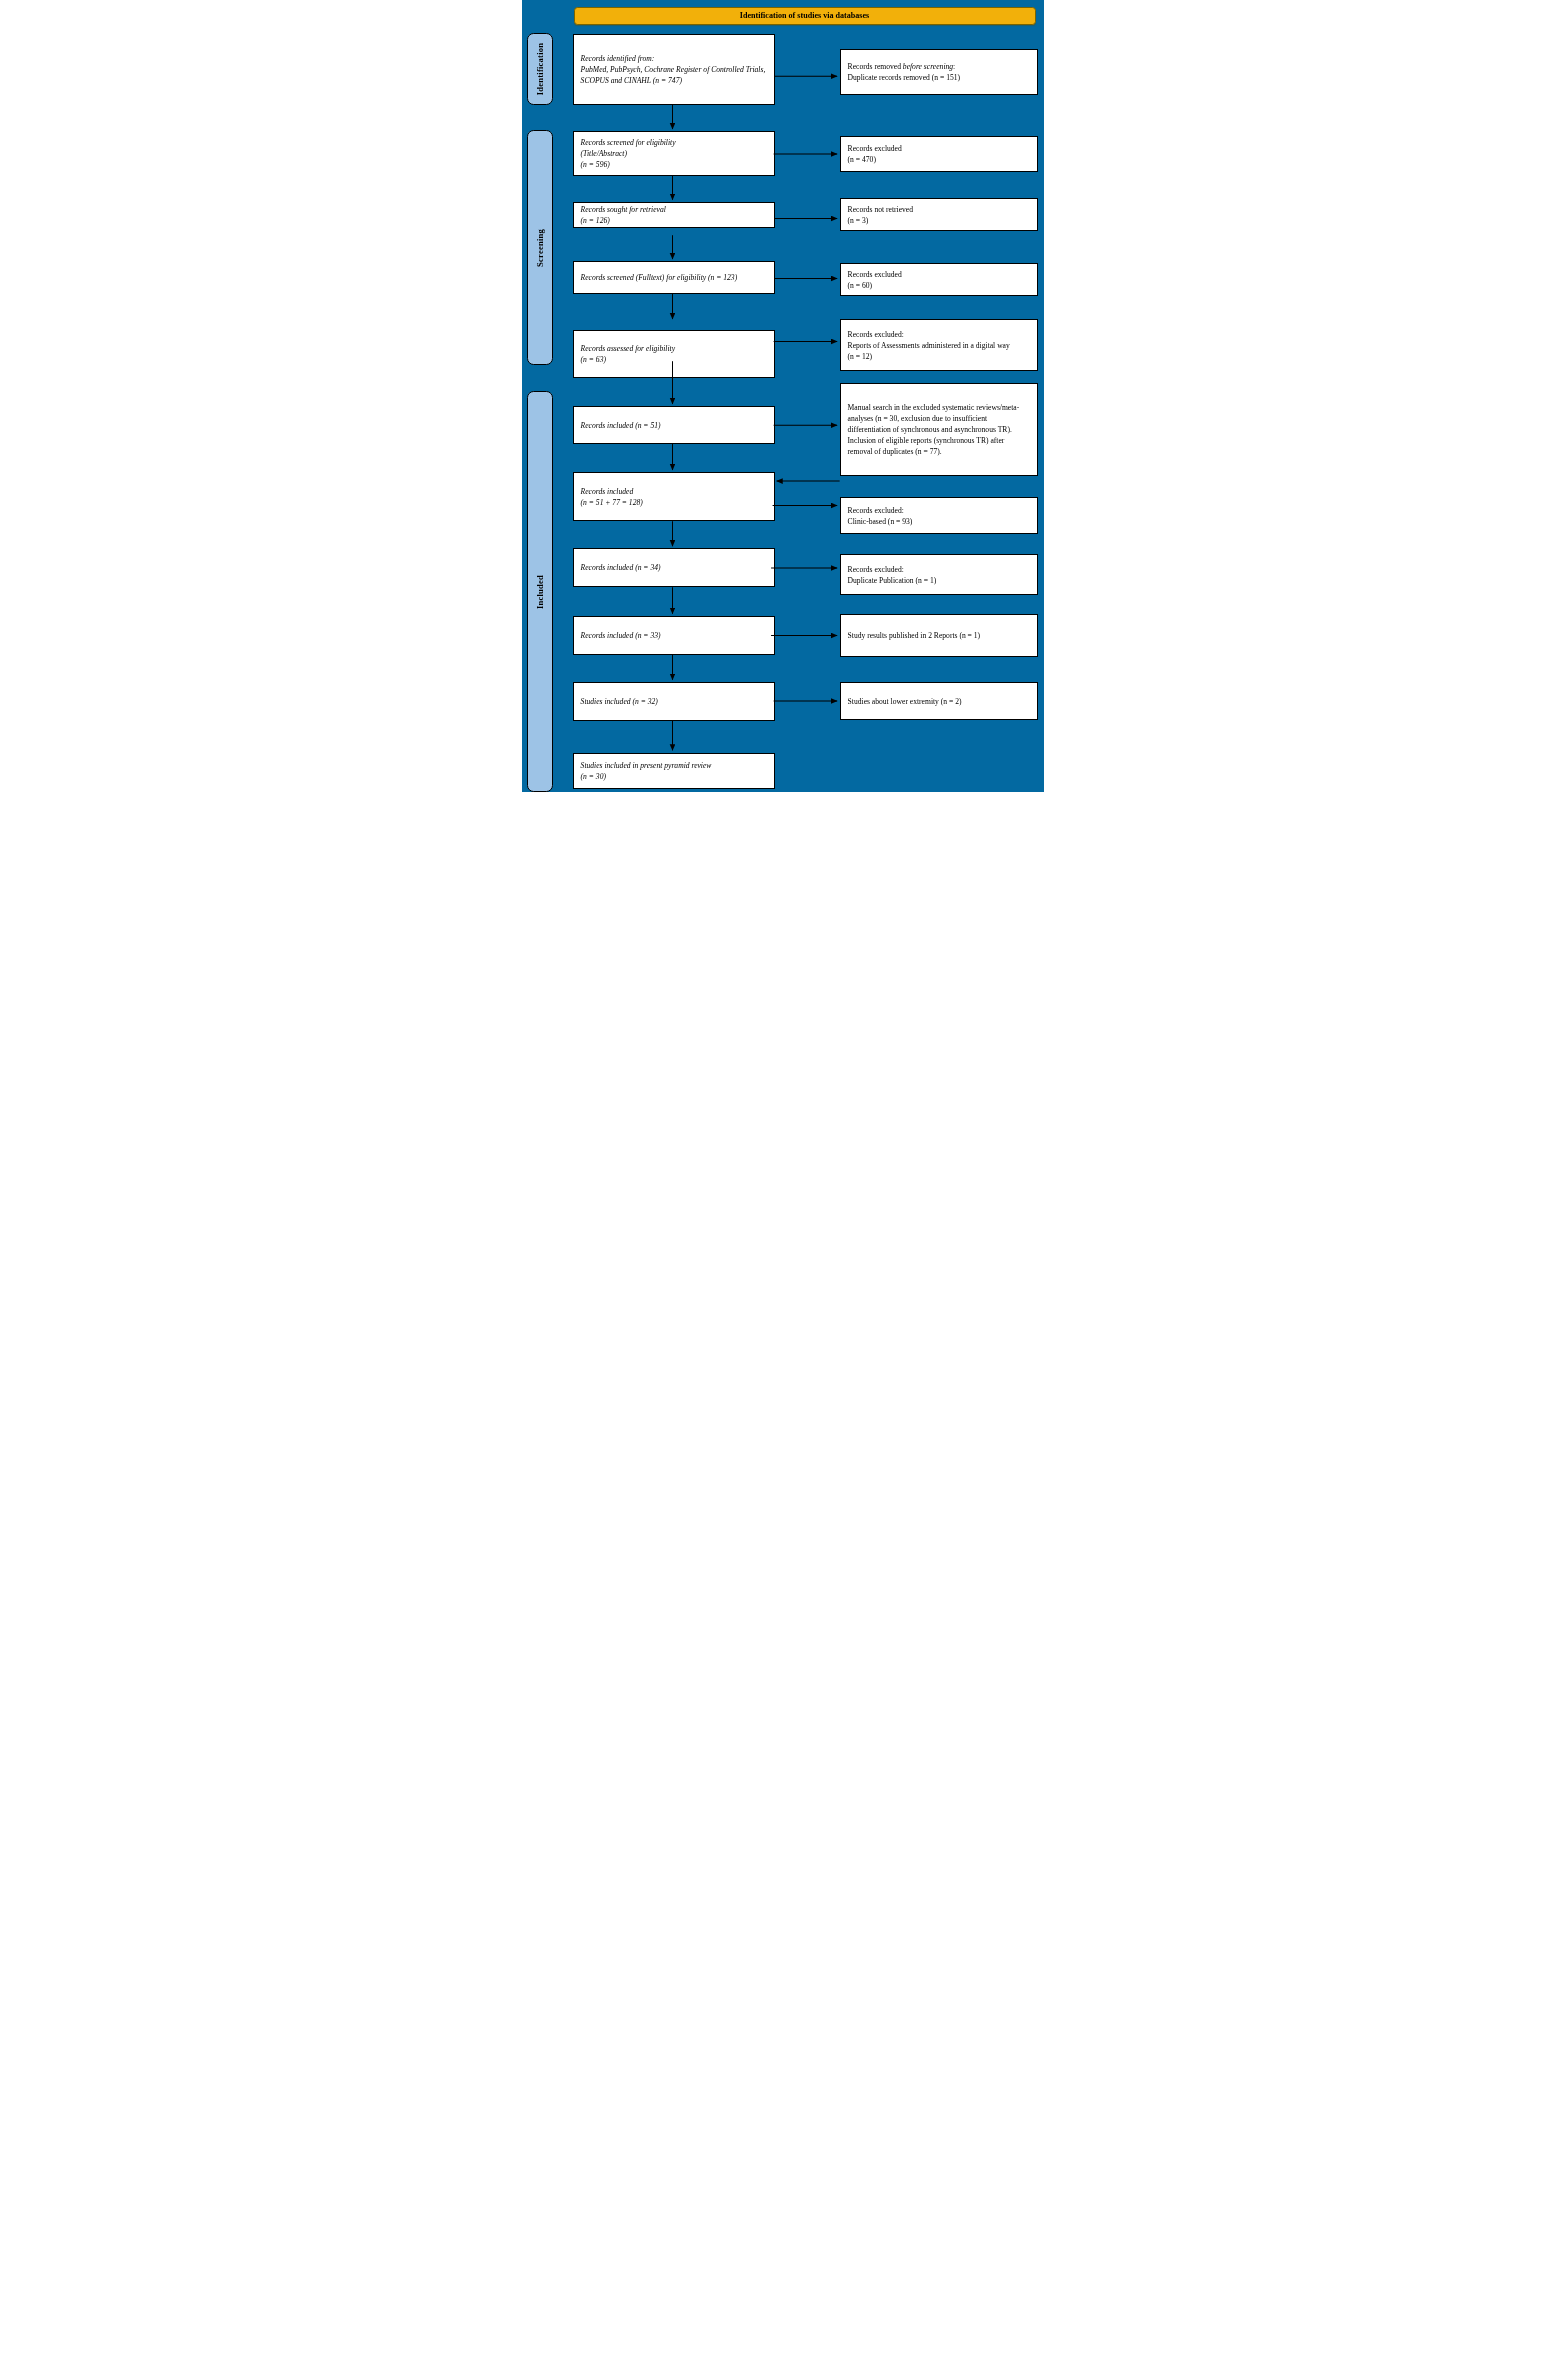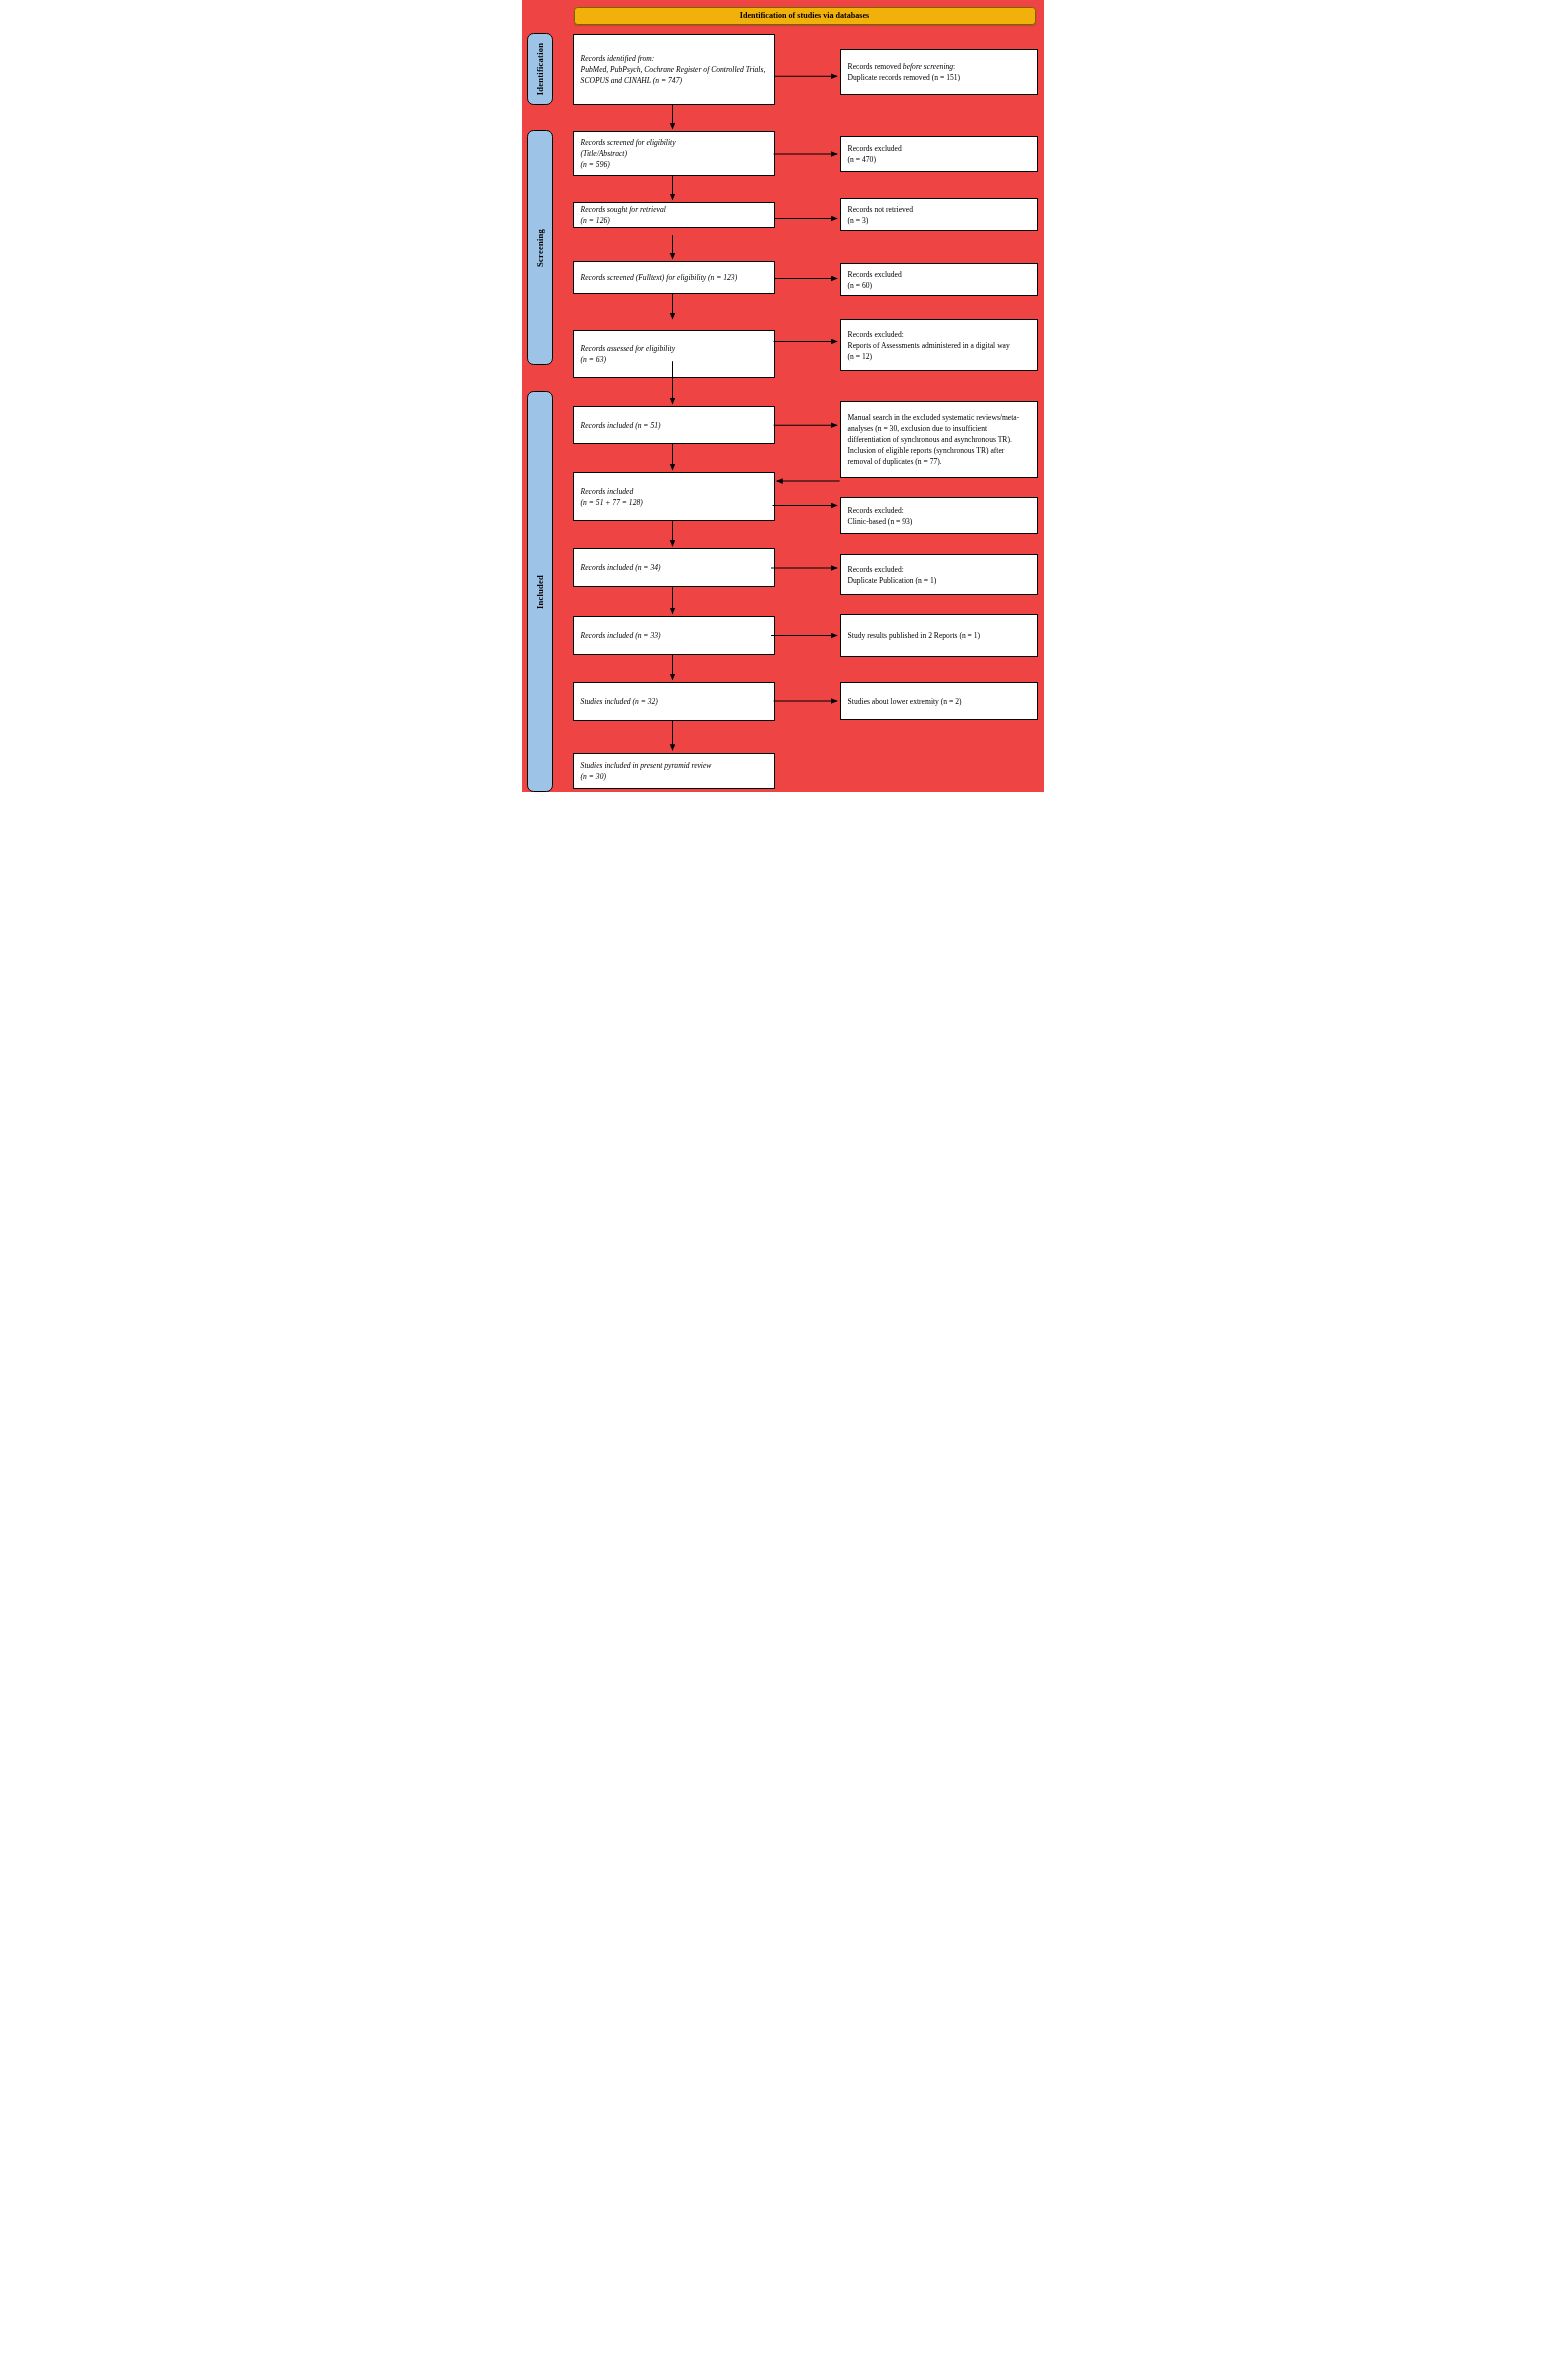--- a/index.html
+++ b/index.html
@@ -1,17 +1,17 @@
 <!DOCTYPE html>
 <html style="font-size:8.1px"><head>
 <meta charset="utf-8">
 <style>
   html,body{margin:0;padding:0;background:#ffffff;}
   .canvas{
-    position:relative;width:522px;height:792px;margin:0 auto;background:#ef4444;
+    position:relative;width:522px;height:792px;margin:0 auto;background:#0369a1;
     font-family:"Liberation Serif","DejaVu Serif",serif;color:#000;
   }
   .banner{
     position:absolute;left:52px;top:6.6px;width:462px;height:18.3px;
     background:#F2B00A;border:1px solid #7A6400;border-radius:3.6px;
     display:flex;align-items:center;justify-content:center;
     font-weight:bold;font-size:8.1px;box-sizing:border-box;
     box-shadow:0 1px 1px rgba(90,75,0,.35);
   }
   .stage{
@@ -44,21 +44,21 @@
   .lb9{top:616px;height:39px;}
   .lb10{top:682px;height:39px;}
   .lb11{top:753px;height:36px;}
   
   .rb{left:318px;width:198px;}
   .rb1{top:49px;height:46px;}
   .rb2{top:136px;height:36px;}
   .rb3{top:198px;height:33px;}
   .rb4{top:263px;height:33px;}
   .rb5{top:319px;height:52px;}
-  .rb6{top:401px;height:77px;}
+  .rb6{top:383px;height:93px;}
   .rb7{top:497px;height:37px;}
   .rb8{top:554px;height:41px;}
   .rb9{top:614px;height:43px;}
   .rb10{top:682px;height:38px;}
   .arrows{position:absolute;left:0;top:0;pointer-events:none;}
 </style>
 </head>
 <body>
 
 <div class="canvas">

